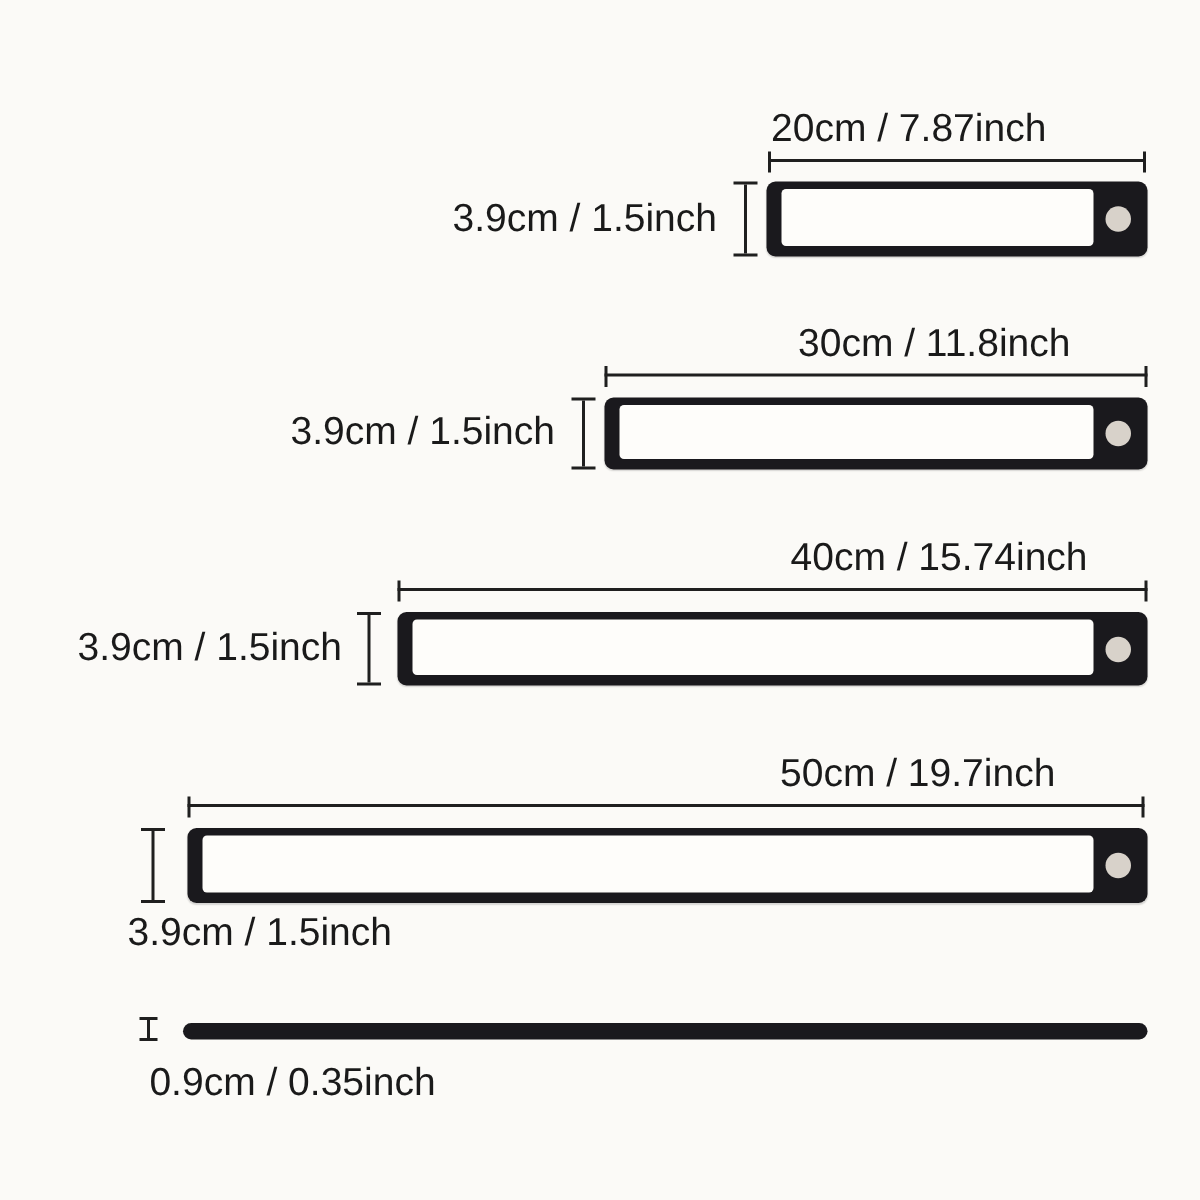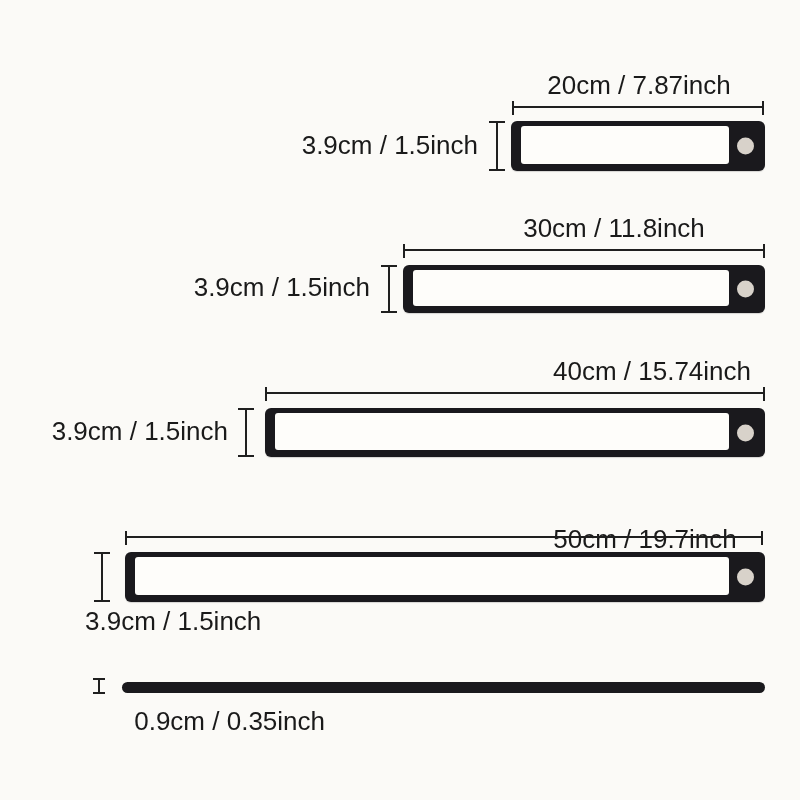--- a/index.html
+++ b/index.html
@@ -17,21 +17,21 @@
     background: #fbfaf7;
   }
   .label {
     position: absolute;
     font-size: 26px;
     font-weight: 500;
     color: #1a1a1a;
     line-height: 30px;
     white-space: nowrap;
   }
-  .wlabel { text-align: center; }
+  .wlabel { }
 
   
   .dimline {
     position: absolute;
     height: 0;
     border-top: 2px solid #1f1f1f;
   }
   .dimline::before, .dimline::after {
     content: "";
     position: absolute;
@@ -97,44 +97,44 @@
   }
 
   
   .r1 .wlabel   { left: 514px; top: 70px;  width: 250px; }
   .r1 .dimline  { left: 512px; top: 106px; width: 252px; }
   .r1 .bar      { left: 511px; top: 121px; width: 254px; height: 50px; }
   .r1 .vbracket { left: 489px; top: 121px; height: 50px; }
   .r1 .hlabel   { left: 278px; top: 130px; width: 200px; text-align: right; }
 
   
-  .r2 .wlabel   { left: 489px; top: 213px; width: 250px; }
+  .r2 .wlabel   { left: 532px; top: 213px; width: 250px; }
   .r2 .dimline  { left: 403px; top: 249px; width: 362px; }
   .r2 .bar      { left: 403px; top: 265px; width: 362px; height: 48px; }
   .r2 .vbracket { left: 381px; top: 265px; height: 48px; }
   .r2 .hlabel   { left: 170px; top: 272px; width: 200px; text-align: right; }
 
   
   .r3 .wlabel   { left: 527px; top: 356px; width: 250px; }
   .r3 .dimline  { left: 265px; top: 392px; width: 500px; }
   .r3 .bar      { left: 265px; top: 408px; width: 500px; height: 49px; }
   .r3 .vbracket { left: 238px; top: 408px; height: 49px; }
   .r3 .hlabel   { left: 28px;  top: 416px; width: 200px; text-align: right; }
 
   
-  .r4 .wlabel   { left: 520px; top: 524px; width: 250px; }
+  .r4 .wlabel   { left: 520px; top: 500px; width: 250px; }
   .r4 .dimline  { left: 125px; top: 536px; width: 638px; }
   .r4 .bar      { left: 125px; top: 552px; width: 640px; height: 50px; }
   .r4 .vbracket { left: 94px;  top: 552px; height: 50px; }
   .r4 .hlabel   { left: 85px;  top: 606px; width: 260px; text-align: left; }
 
   
   .r5 .vbracket { left: 93px;  top: 678px; height: 16px; width: 12px; }
   .r5 .thinbar  { left: 122px; top: 682px; width: 643px; height: 11px; }
-  .r5 .hlabel   { left: 65px;  top: 706px; width: 260px; text-align: right; }
+  .r5 .hlabel   { left: 65px;  top: 706px; width: 260px; text-align: center; }
 </style>
 </head>
 <body>
 
 <div id="stage">
 
   <div class="r1">
     <div class="label wlabel">20cm / 7.87inch</div>
     <div class="dimline"></div>
     <div class="bar">

